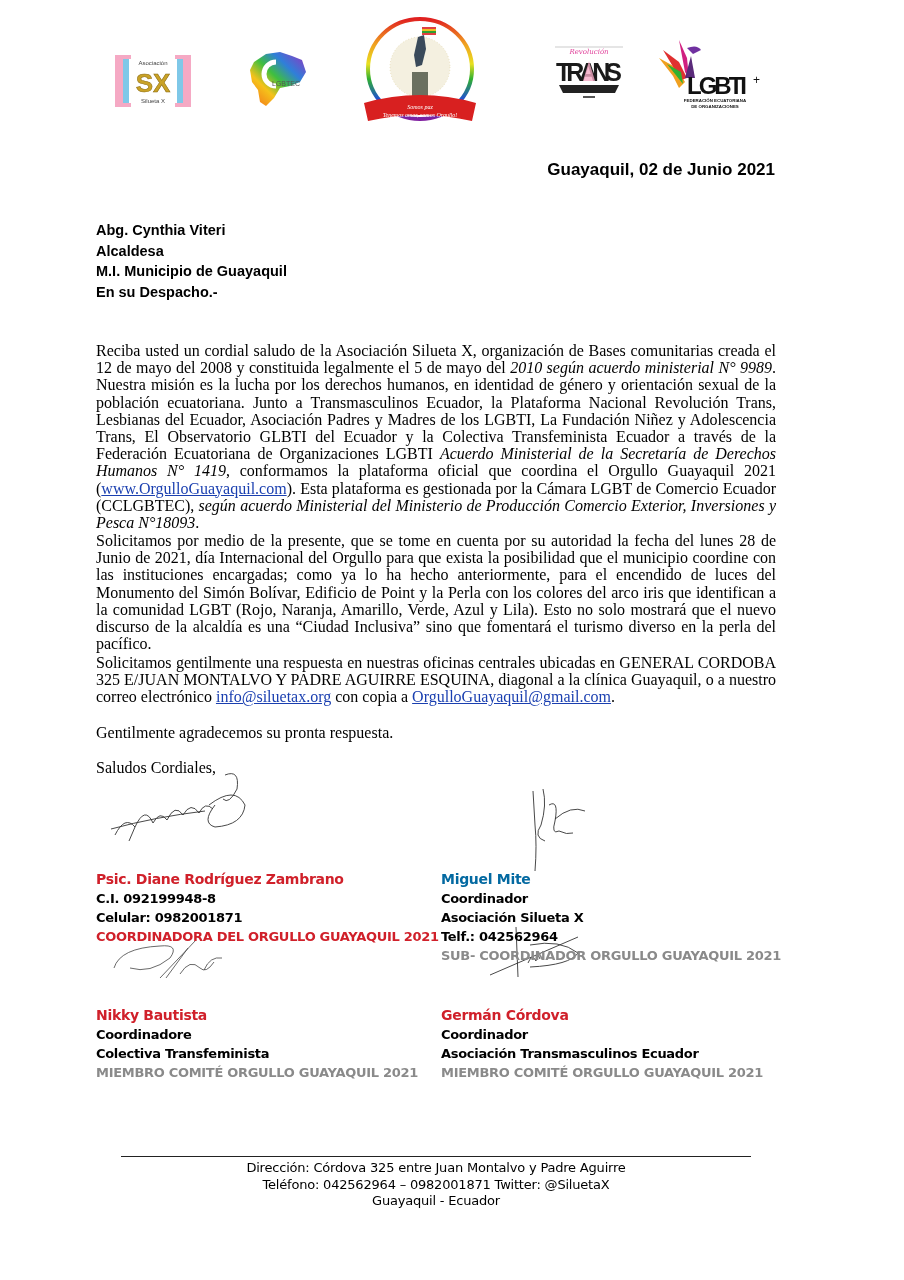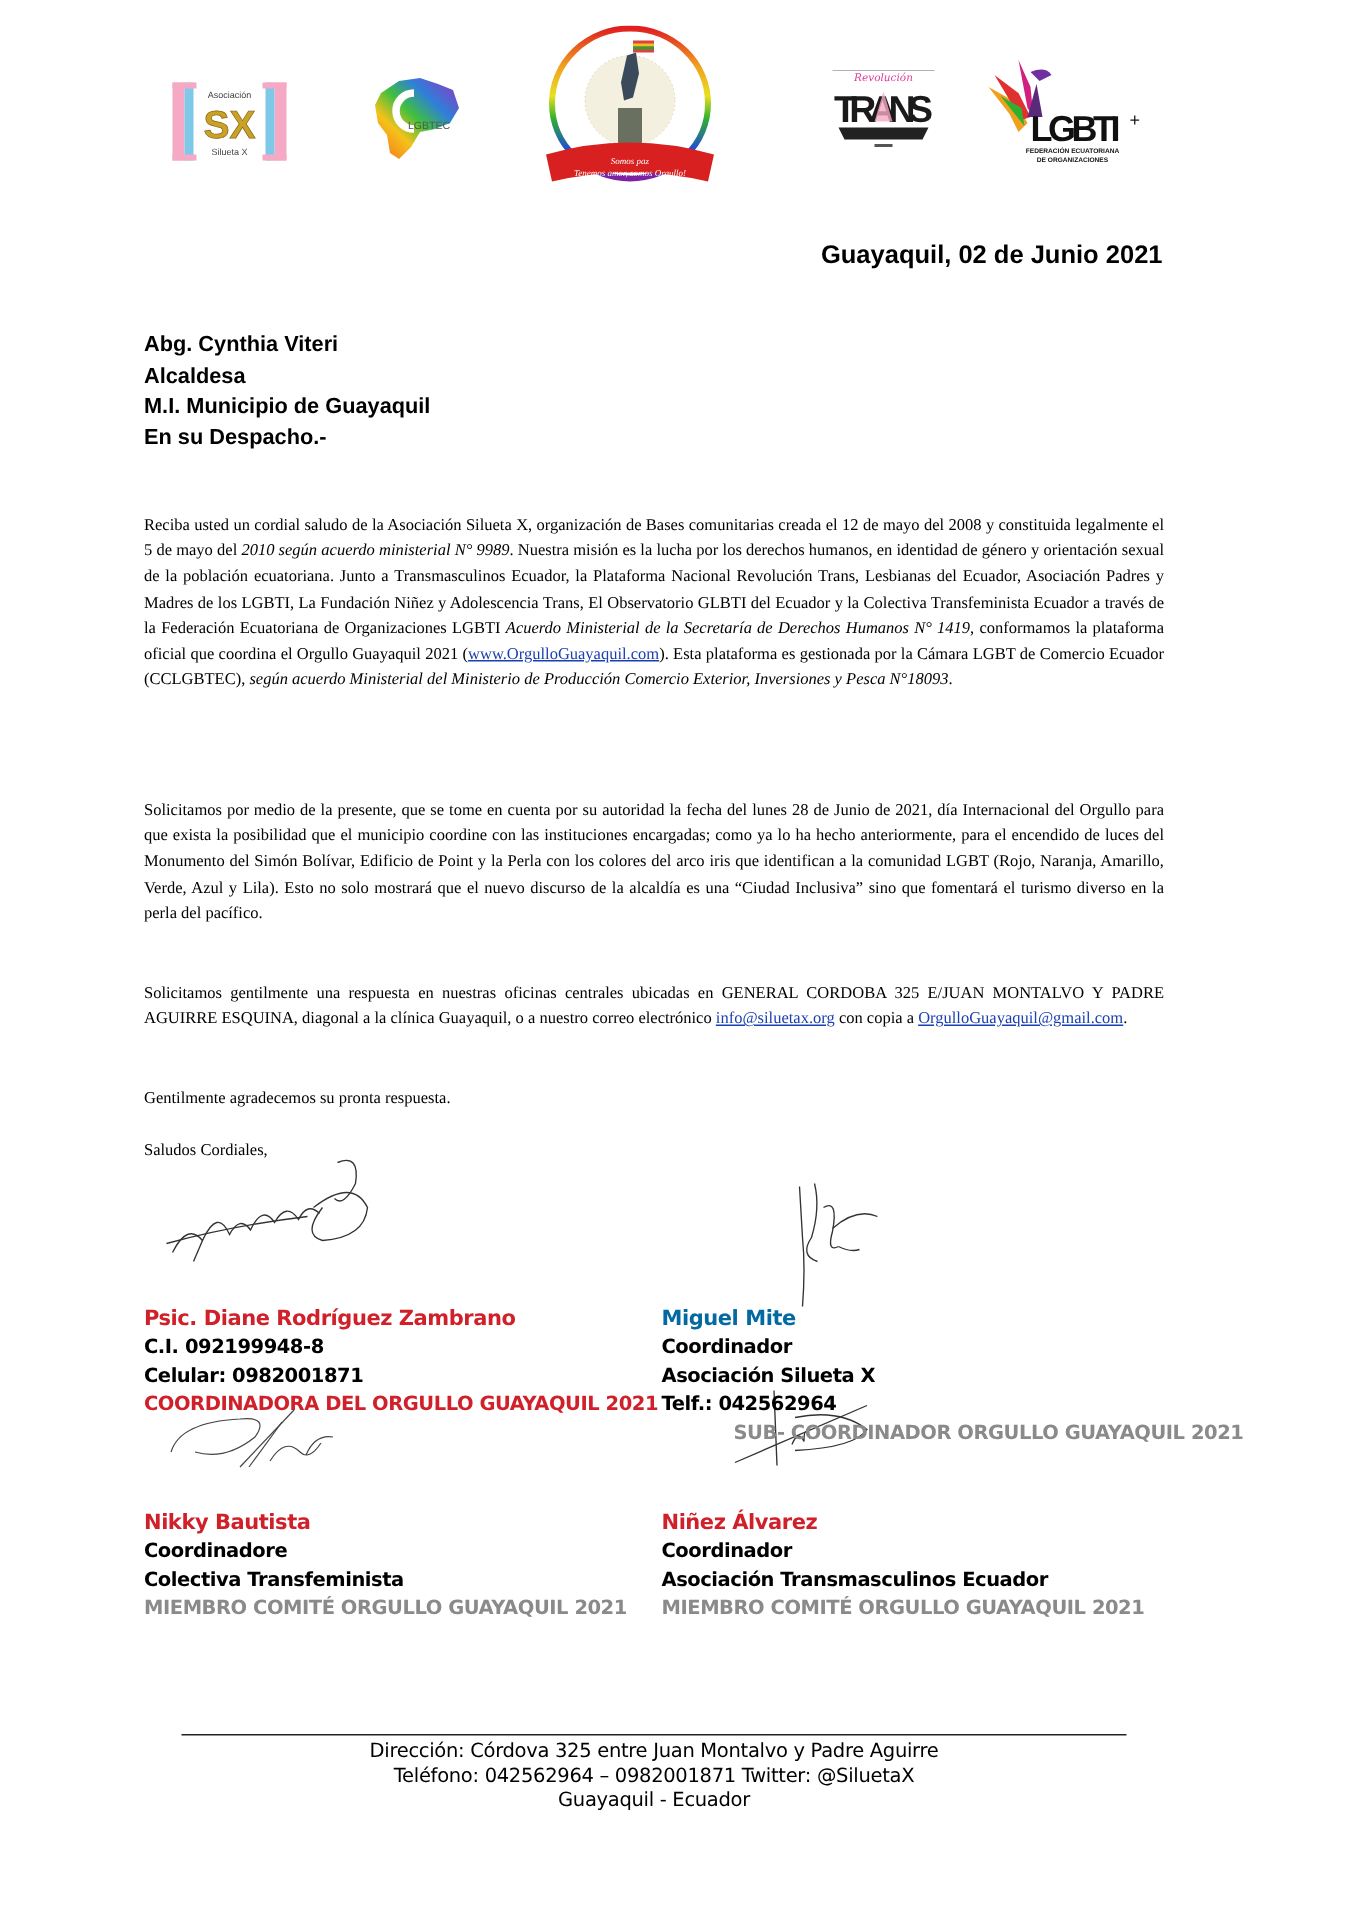--- a/index.html
+++ b/index.html
@@ -13,21 +13,21 @@
   .logo-orgullo { left: 360px; top: 17px; width: 120px; height: 117px; }
   .logo-trans { left: 553px; top: 45px; width: 72px; height: 58px; }
   .logo-lgbti { left: 657px; top: 38px; width: 110px; height: 72px; }
 
   .sans { font-family: "Liberation Sans", "DejaVu Sans", sans-serif; }
   .serif { font-family: "Liberation Serif", "DejaVu Serif", serif; }
 
   .date { position: absolute; right: 129px; top: 160px; font-size: 17px; font-weight: bold; }
   .recipient { position: absolute; left: 96px; top: 220px; font-size: 14.5px; font-weight: bold; line-height: 20.5px; }
 
-  .body-text { position: absolute; left: 96px; width: 680px; font-size: 11px; line-height: 17.2px; text-align: justify; }
+  .body-text { position: absolute; left: 96px; width: 680px; font-size: 16px; line-height: 17.2px; text-align: justify; }
   .p1 { top: 342px; }
   .p2 { top: 532px; }
   .p3 { top: 654px; }
   .p4 { top: 724px; }
   .p5 { top: 759px; }
   .body-text em { font-style: italic; }
   a.link { color: #1a3fb0; text-decoration: underline; }
 
   .sig-block { position: absolute; font-size: 13px; font-weight: bold; line-height: 19px; font-family: "DejaVu Sans", "Liberation Sans", sans-serif; letter-spacing: -0.3px; }
   .sig-left-1 { left: 96px; top: 838px; }
@@ -197,32 +197,32 @@
     <div>C.I. 092199948-8</div>
     <div>Celular: 0982001871</div>
     <div class="title-red" style="color: rgb(208, 32, 42);">COORDINADORA DEL ORGULLO GUAYAQUIL 2021</div>
   </div>
 
   <div class="sig-block sig-right-1">
     <div class="name-red" style="color: #0369a1;">Miguel Mite</div>
     <div>Coordinador</div>
     <div>Asociación Silueta X</div>
     <div>Telf.: 042562964</div>
-    <div class="title-gray" style="color: rgb(138, 138, 138); margin-left: 48px;">SUB- COORDINADOR ORGULLO GUAYAQUIL 2021</div>
+    <div class="title-gray" style="color: rgb(138, 138, 138);">SUB- COORDINADOR ORGULLO GUAYAQUIL 2021</div>
   </div>
 
   <div class="sig-block sig-left-2">
     <div class="name-red" style="color: rgb(208, 32, 42);">Nikky Bautista</div>
     <div>Coordinadore</div>
     <div>Colectiva Transfeminista</div>
     <div class="title-gray" style="color: rgb(138, 138, 138);">MIEMBRO COMITÉ ORGULLO GUAYAQUIL 2021</div>
   </div>
 
   <div class="sig-block sig-right-2">
-    <div class="name-red" style="color: rgb(208, 32, 42);">Niñez Álvarez</div>
+    <div class="name-red" style="color: rgb(208, 32, 42);">Germán Córdova</div>
     <div>Coordinador</div>
     <div>Asociación Transmasculinos Ecuador</div>
     <div class="title-gray" style="color: rgb(138, 138, 138);">MIEMBRO COMITÉ ORGULLO GUAYAQUIL 2021</div>
   </div>
 
   <div class="footer-rule"></div>
   <div class="footer">
     <div>Dirección: Córdova 325 entre Juan Montalvo y Padre Aguirre</div>
     <div>Teléfono: 042562964 – 0982001871 Twitter: @SiluetaX</div>
     <div>Guayaquil - Ecuador</div>

